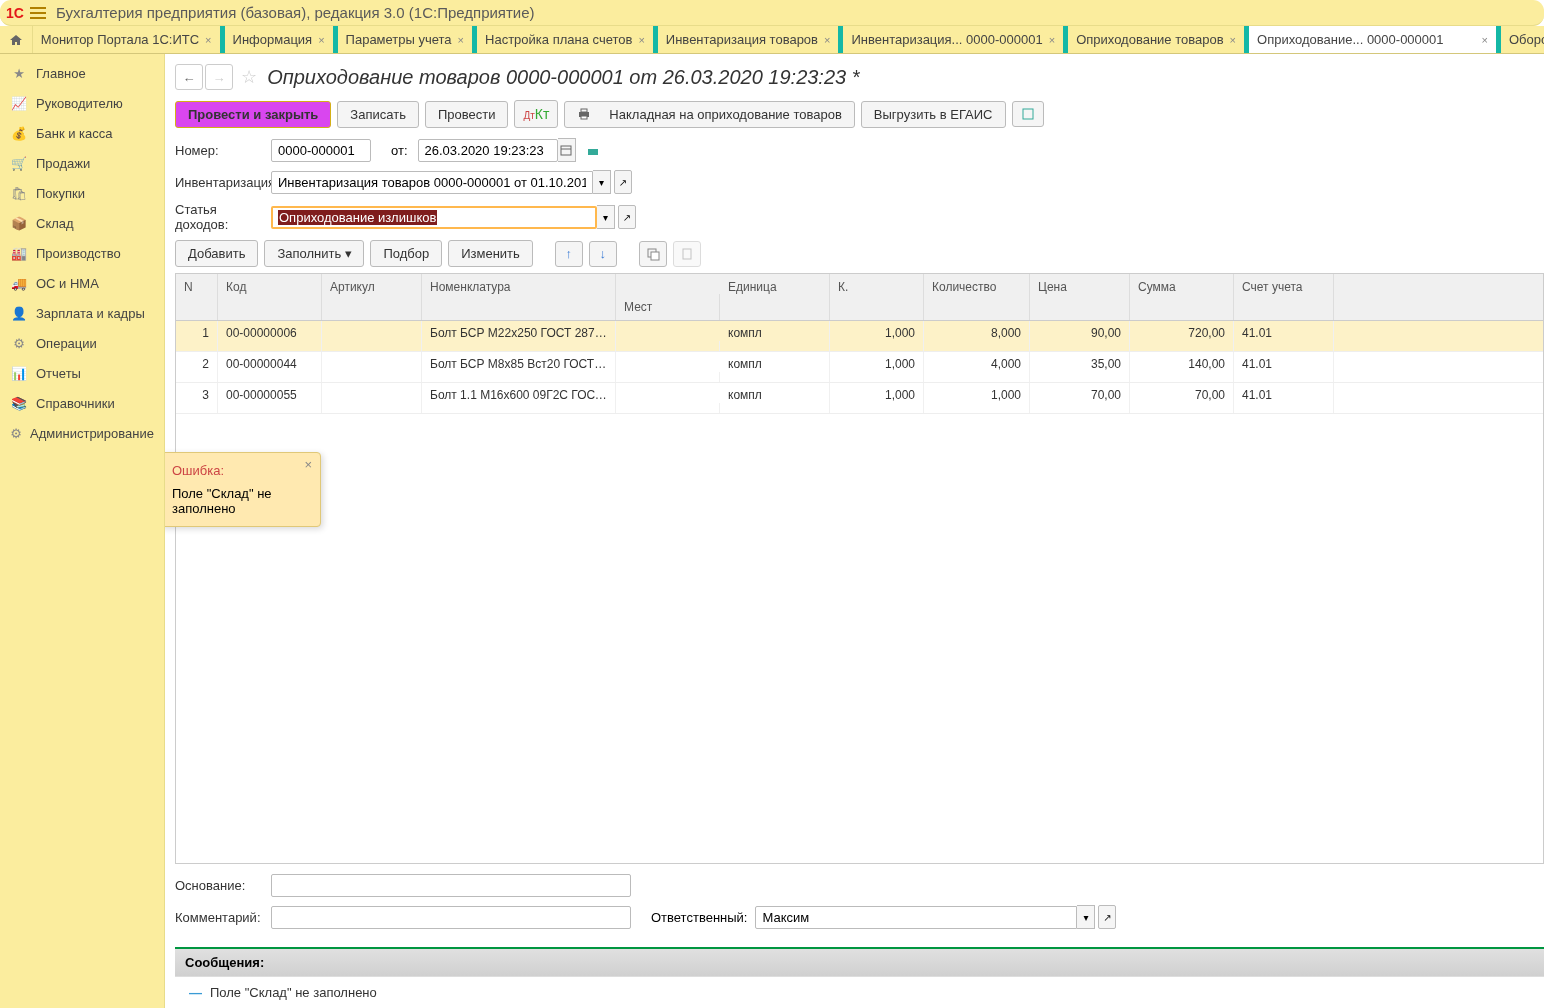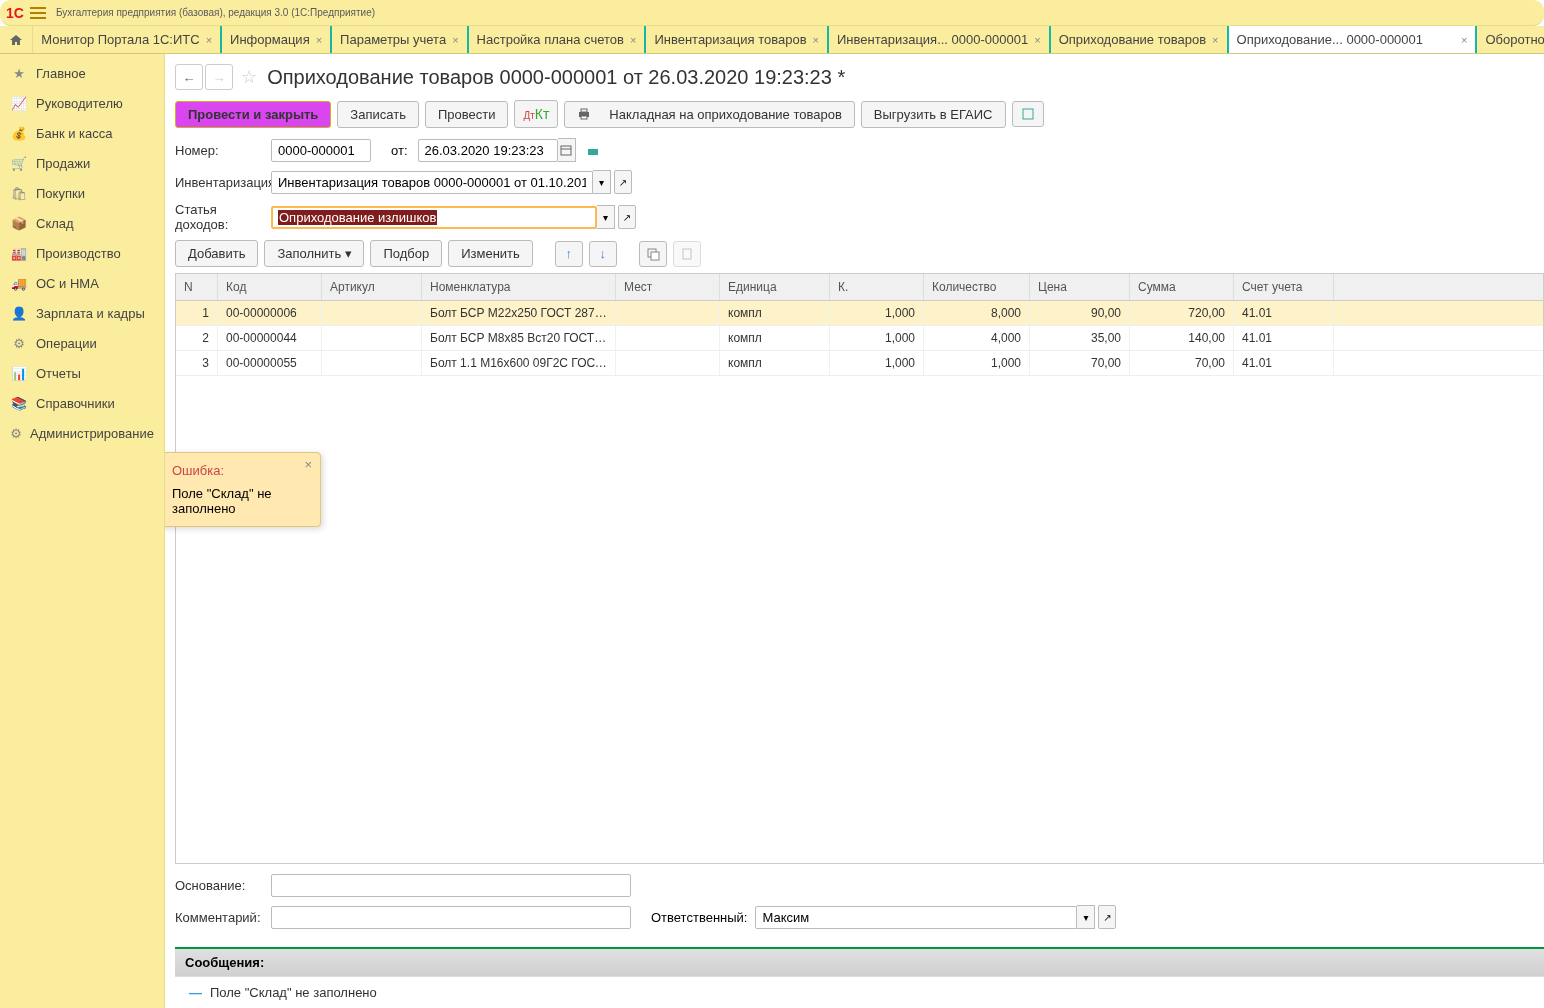--- a/index.html
+++ b/index.html
@@ -2,39 +2,39 @@
 <html><head>
 <meta charset="utf-8">
 <style>
 * { box-sizing: border-box; margin: 0; padding: 0; font-family: Arial, sans-serif; font-size: 13px; }
 body { background: #fff; width: 1544px; height: 1008px; overflow: hidden; }
 
 .titlebar { background: #fbed9e; height: 26px; display: flex; align-items: center; padding: 0 6px; border-bottom: 1px solid #e8dc8a; border-radius: 11px; }
 .logo { color: #e31818; font-weight: bold; font-size: 14px; margin-right: 6px; }
 .hamburger { width: 16px; height: 12px; display: flex; flex-direction: column; justify-content: space-between; margin-right: 10px; cursor: pointer; }
 .hamburger span { height: 2px; background: #b08000; }
-.titlebar-text { color: #5a5a5a; font-size: 10px; }
+.titlebar-text { color: #5a5a5a; font-size: 15px; }
 
 .tabsbar { background: #fbed9e; height: 28px; display: flex; align-items: stretch; border-bottom: 1px solid #d4c77a; }
 .tab-home { width: 34px; display: flex; align-items: center; justify-content: center; border-right: 1px solid #e8dc8a; cursor: pointer; }
-.tab { display: flex; align-items: center; padding: 0 8px; border-right: 2px solid #14b8a6; color: #444; cursor: pointer; white-space: nowrap; font-size: 12px; }
+.tab { display: flex; align-items: center; padding: 0 8px; border-right: 5px solid #14b8a6; color: #444; cursor: pointer; white-space: nowrap; font-size: 12px; }
 .tab.active { background: #fff; gap: 32px; }
 .tab .close { margin-left: 6px; color: #888; font-size: 11px; }
 
 .layout { display: flex; height: calc(100% - 54px); }
 .sidebar { width: 165px; background: #fbed9e; border-right: 1px solid #e8dc8a; padding-top: 4px; }
 .side-item { display: flex; align-items: center; padding: 7px 10px; color: #444; cursor: pointer; font-size: 13px; }
 .side-item .icon { width: 18px; height: 16px; margin-right: 8px; display: flex; align-items: center; justify-content: center; color: #888; }
 
 .main { flex: 1; display: flex; flex-direction: column; padding: 10px 0 0 10px; position: relative; overflow: hidden; }
 
 .doc-header { display: flex; align-items: center; margin-bottom: 10px; }
 .nav-btn { width: 28px; height: 26px; border: 1px solid #ccc; background: #fff; margin-right: 2px; display: flex; align-items: center; justify-content: center; cursor: pointer; border-radius: 3px; color: #666; }
 .star { margin: 0 6px; color: #ccc; font-size: 18px; cursor: pointer; }
-.doc-title { font-size: 20px; color: #333; margin-left: 4px; }
+.doc-title { font-size: 20px; color: #333; margin-left: 4px; font-style: italic; }
 
 .toolbar { display: flex; align-items: center; gap: 6px; margin-bottom: 10px; }
 .btn { border: 1px solid #bbb; background: #f5f5f5; padding: 5px 12px; border-radius: 3px; cursor: pointer; color: #333; }
 .btn.primary { background: #d946ef; border-color: #d4b016; font-weight: bold; }
 .btn.icon-only { padding: 5px 8px; }
 .btn.with-icon { display: flex; align-items: center; gap: 18px; }
 
 .form-row { display: flex; align-items: center; margin-bottom: 8px; }
 .form-label { width: 96px; color: #333; }
 .form-input { border: 1px solid #bbb; padding: 3px 6px; border-radius: 2px; }
@@ -53,21 +53,21 @@
 .grid-body { flex: 1; background: #fff; }
 .grid-row { display: flex; border-bottom: 1px solid #eee; }
 .grid-row.sel { background: #fdf2c8; }
 .gc { padding: 5px 8px; border-right: 1px solid #f0f0f0; color: #333; font-size: 12px; white-space: nowrap; overflow: hidden; text-overflow: ellipsis; }
 .gc.r { text-align: right; }
 
 .col-n { width: 42px; }
 .col-code { width: 104px; }
 .col-art { width: 100px; }
 .col-nom { width: 194px; }
-.col-place { width: 104px; }
+.col-place { width: 104px; margin-top: 20px; }
 .col-unit { width: 110px; }
 .col-k { width: 94px; }
 .col-qty { width: 106px; }
 .col-price { width: 100px; }
 .col-sum { width: 104px; }
 .col-acc { width: 100px; }
 
 .footer-fields { padding: 10px 0; }
 .messages-panel { }
 .messages-header { background: linear-gradient(#e0e0e0,#d0d0d0); padding: 6px 10px; font-weight: bold; border-top: 2px solid #009640; }

